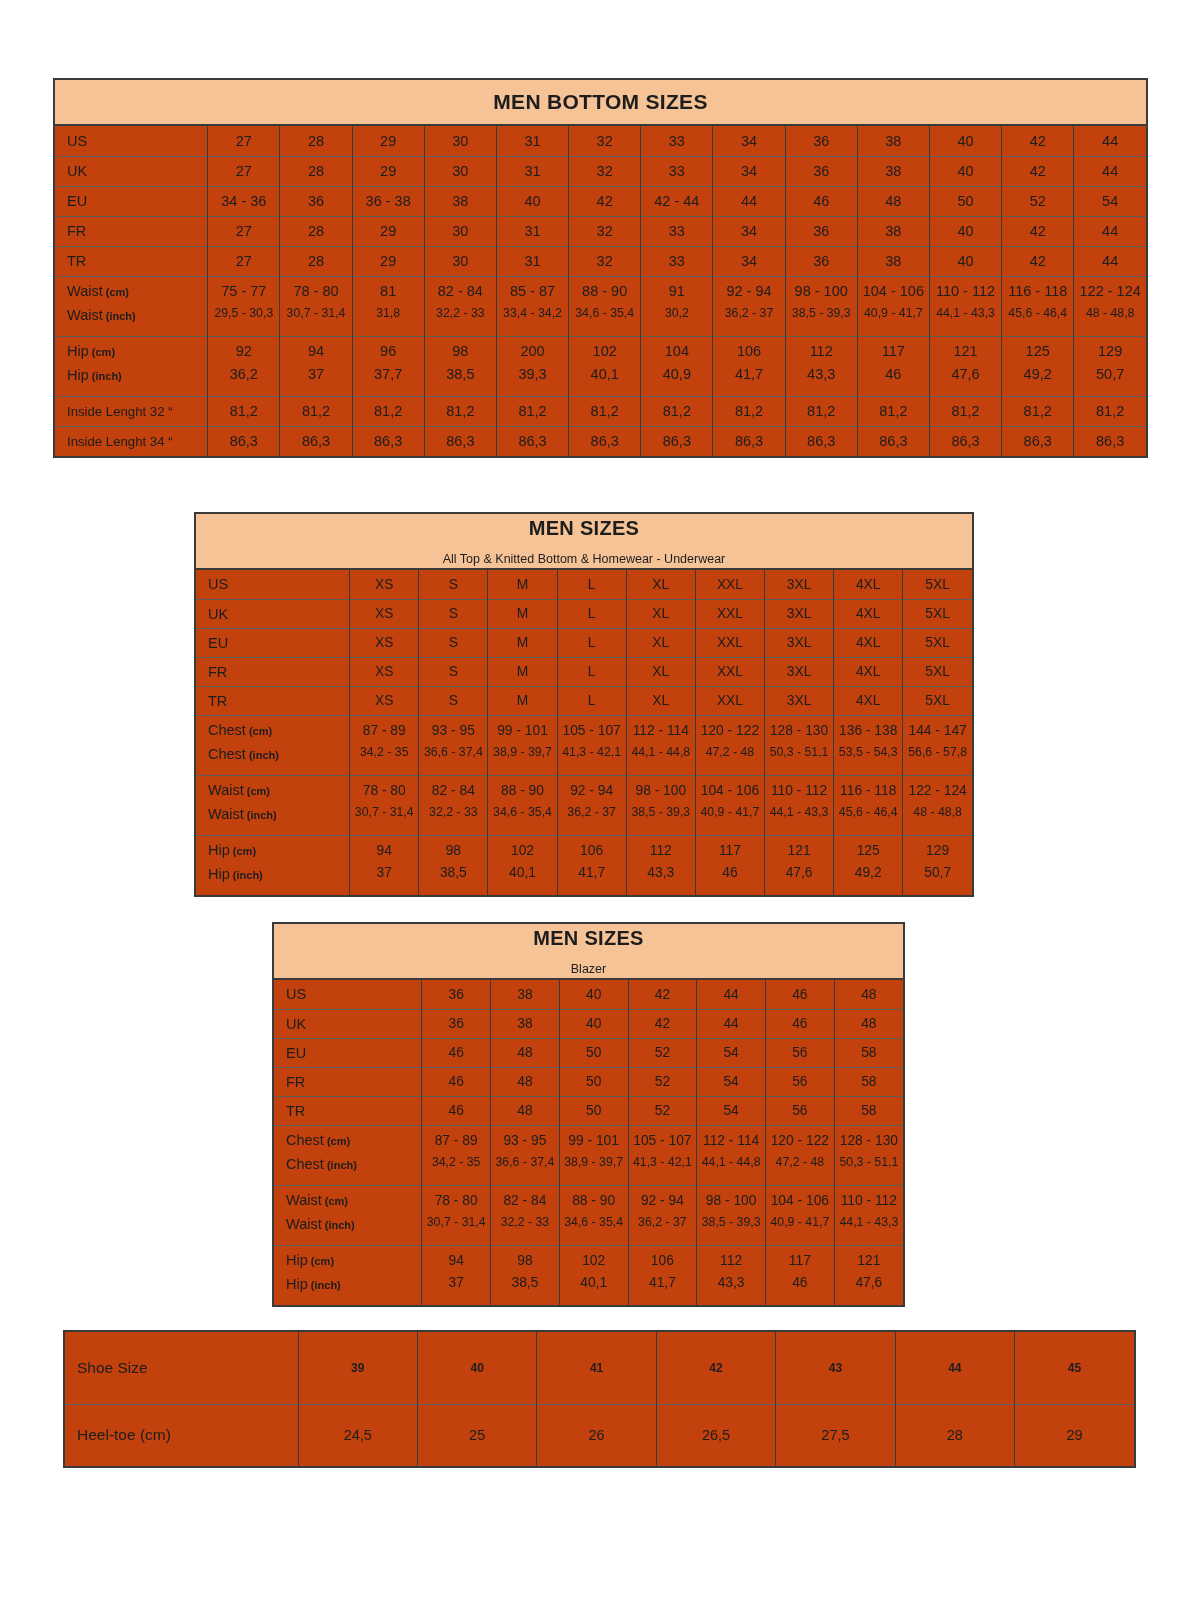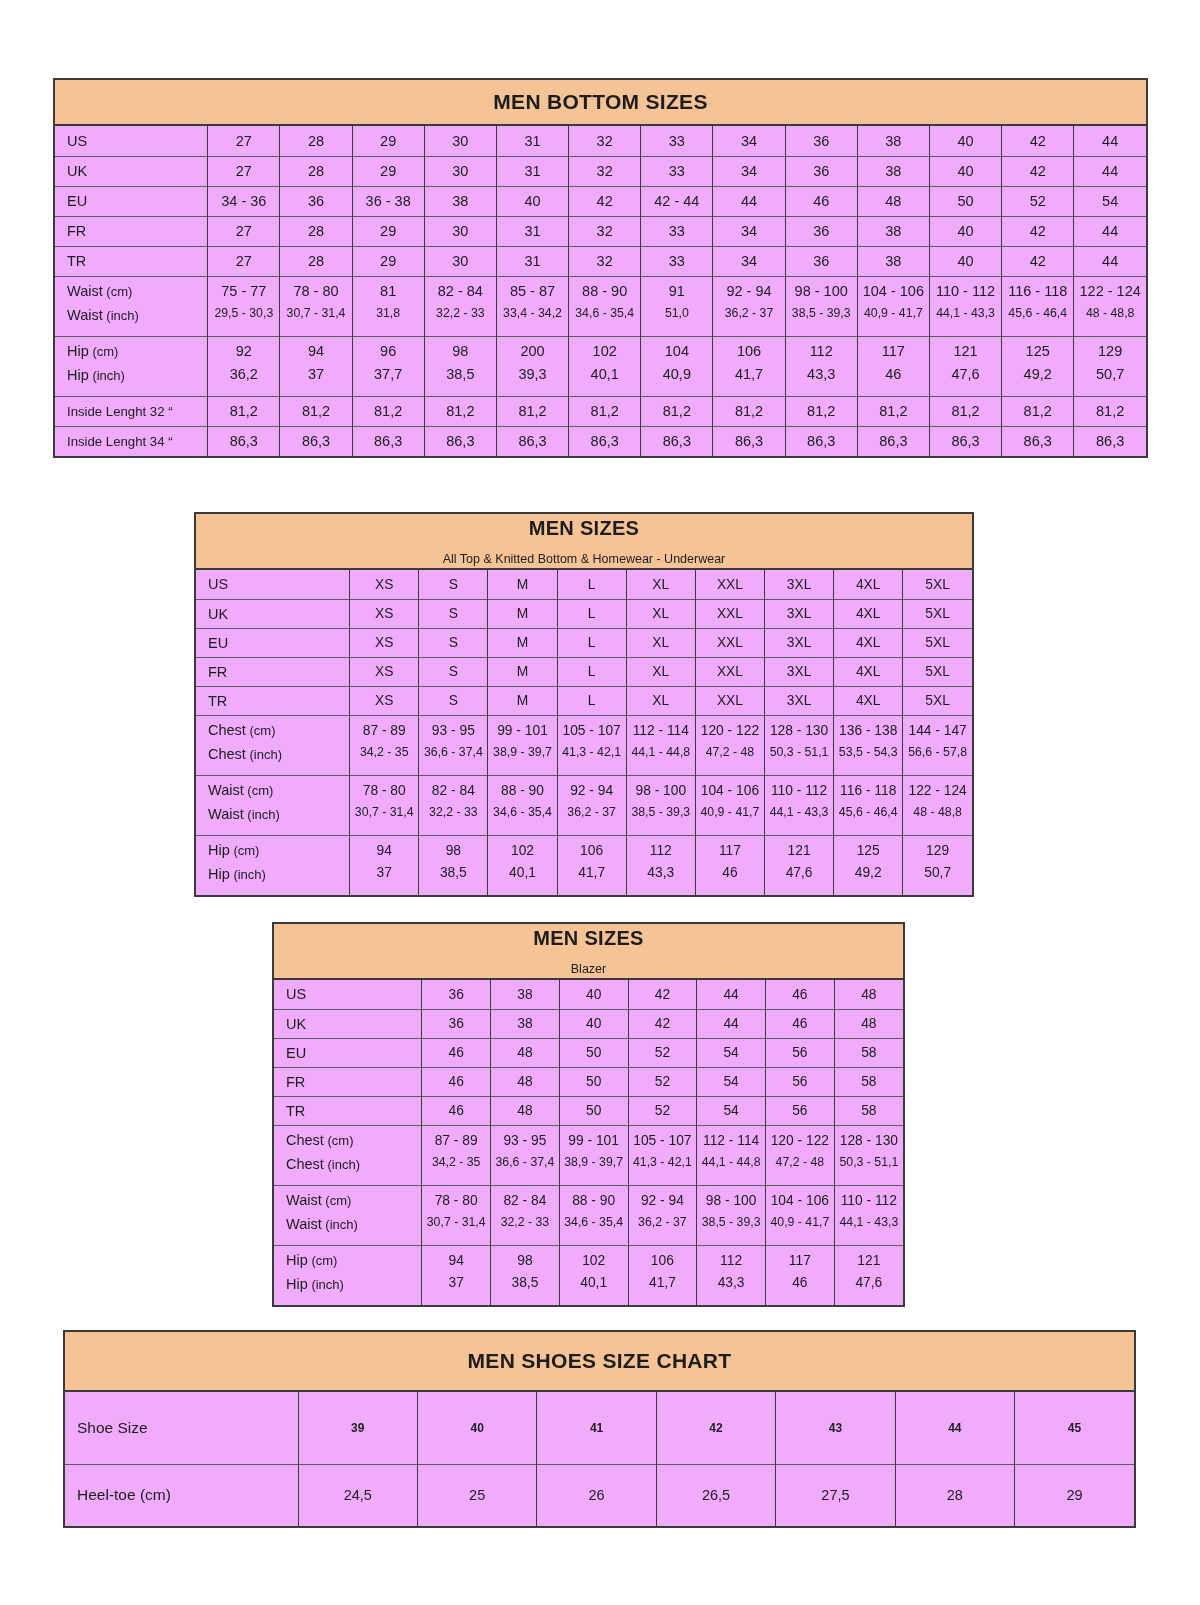--- a/index.html
+++ b/index.html
@@ -6,21 +6,21 @@
     --header-bg:#F6C396;
     --bd-dark:#3a3a3a;
     --bd-mid:#5c5c5c;
     --txt:#1d1d1d;
   }
   *{box-sizing:border-box;margin:0;padding:0}
   html,body{background:#fff}
   body{font-family:"Liberation Sans",sans-serif;color:var(--txt)}
   .page{position:relative;width:1200px;height:1605px;background:#fff;overflow:hidden}
 
-  .tbl{position:absolute;border:2px solid var(--bd-dark);background:#f0abfc}
+  .tbl{position:absolute;border:2px solid var(--bd-dark);background:#c2410c}
   .t-bottoms{left:53px;  top:78px;   width:1095px}
   .t-tops   {left:194px; top:512px;  width:780px}
   .t-blazer {left:272px; top:922px;  width:633px}
   .t-shoes  {left:63px;  top:1330px; width:1073px}
 
   .tbl-title{background:var(--header-bg);border-bottom:2px solid var(--bd-dark);
     display:flex;flex-direction:column;justify-content:center;align-items:center;text-align:center}
   .t-bottoms .tbl-title{height:46px}
   .t-tops .tbl-title,.t-blazer .tbl-title{height:56px}
   .t-shoes .tbl-title{height:60px}
@@ -38,21 +38,21 @@
   th{text-align:left;padding-left:12px;font-weight:bold}
   td{text-align:center;font-weight:normal}
 
   .t-bottoms tr{height:30px}
   .t-tops tr,.t-blazer tr{height:29px}
   .t-tops tr.grp,.t-blazer tr.grp{height:30px}
   .t-shoes tr.row-shoe{height:72px}
   .t-shoes tr.row-heel{height:62px}
 
   .lbl-main{font-size:14.5px;font-weight:normal}
-  .lbl-unit{font-size:13px;font-weight:normal}
+  .lbl-unit{font-size:11px;font-weight:bold}
   tr.small-label .lbl-main{font-size:13.2px}
   .t-bottoms td{font-size:14.5px}
   .t-tops td,.t-blazer td{font-size:13.8px}
   tr.r-small td{font-size:12.3px}
   .t-shoes .lbl-main{font-size:15.5px}
   .t-shoes td{font-size:14.5px}
   .t-shoes tr.bold-vals td{font-weight:bold;font-size:12px}
 </style>
 </head>
 <body>
@@ -178,21 +178,21 @@
             <td>122 - 124</td>
           </tr>
           <tr class="r-cont r-small">
             <th><span class="lbl-main">Waist</span><span class="lbl-unit"> (inch)</span></th>
             <td>29,5 - 30,3</td>
             <td>30,7 - 31,4</td>
             <td>31,8</td>
             <td>32,2 - 33</td>
             <td>33,4 - 34,2</td>
             <td>34,6 - 35,4</td>
-            <td>51,0</td>
+            <td>30,2</td>
             <td>36,2 - 37</td>
             <td>38,5 - 39,3</td>
             <td>40,9 - 41,7</td>
             <td>44,1 - 43,3</td>
             <td>45,6 - 46,4</td>
             <td>48 - 48,8</td>
           </tr>
           <tr class="r-plain">
             <th><span class="lbl-main">Hip</span><span class="lbl-unit"> (cm)</span></th>
             <td>92</td>
@@ -541,23 +541,20 @@
             <td>41,7</td>
             <td>43,3</td>
             <td>46</td>
             <td>47,6</td>
           </tr>
         </tbody>
     </table>
   </section>
 
   <section class="tbl t-shoes">
-    <div class="tbl-title">
-      <div class="title-main">MEN SHOES SIZE CHART</div>
-    </div>
     <table>
       <colgroup>
           <col style="width: 21.8%;">
           <col>
           <col>
           <col>
           <col>
           <col>
           <col>
           <col>

